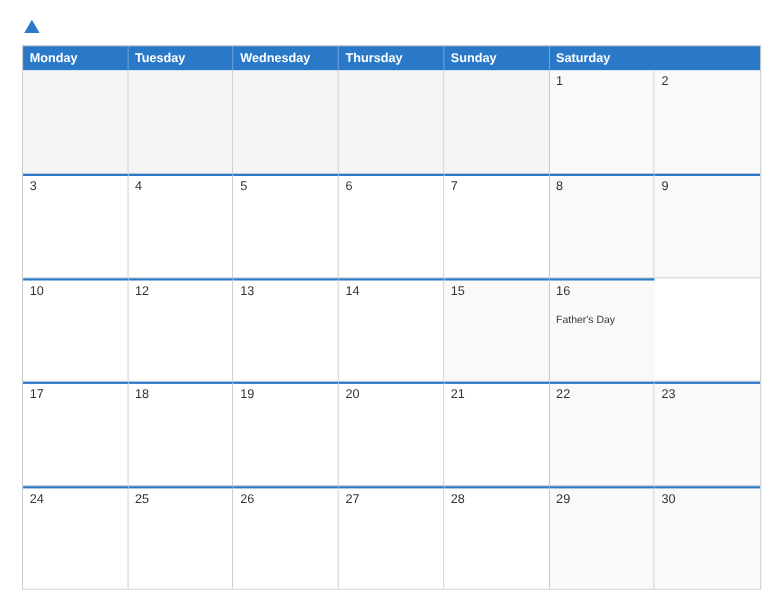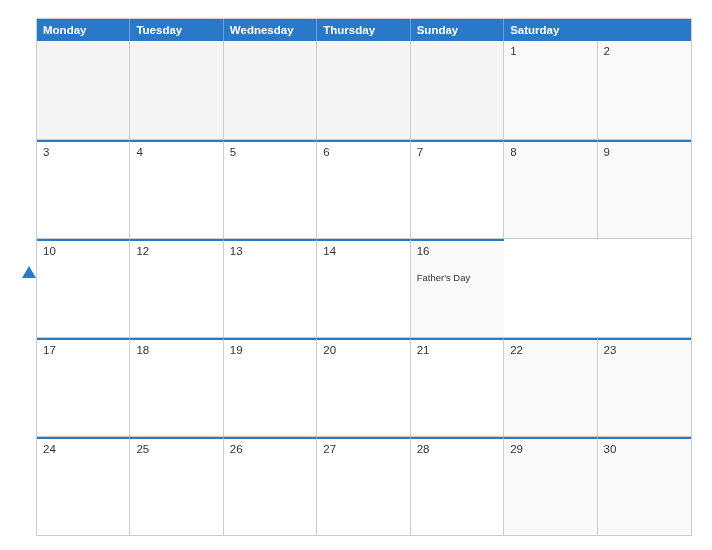--- a/index.html
+++ b/index.html
@@ -9,21 +9,21 @@
       background: #fff;
       font-family: Arial, sans-serif;
       overflow: hidden;
     }
 
     .page {
       width: 712px;
       height: 550px;
       padding: 18px 20px 14px 20px;
       display: flex;
-      flex-direction: row;
+      flex-direction: column;
     }
 
     
     .header {
       display: flex;
       align-items: center;
       justify-content: space-between;
       margin-bottom: 10px;
     }
 
@@ -226,20 +226,23 @@
           <div class="cal-cell">
             <span class="day-number">12</span>
           </div>
           <div class="cal-cell">
             <span class="day-number">13</span>
           </div>
           <div class="cal-cell">
             <span class="day-number">14</span>
           </div>
           <div class="cal-cell weekend">
+            <span class="day-number">15</span>
+          </div>
+          <div class="cal-cell weekend">
             <span class="day-number">16</span>
             <div class="day-event">Father's Day</div>
           </div>
         </div>
         <div class="cal-row">
           <div class="cal-cell">
             <span class="day-number">17</span>
           </div>
           <div class="cal-cell">
             <span class="day-number">18</span>

